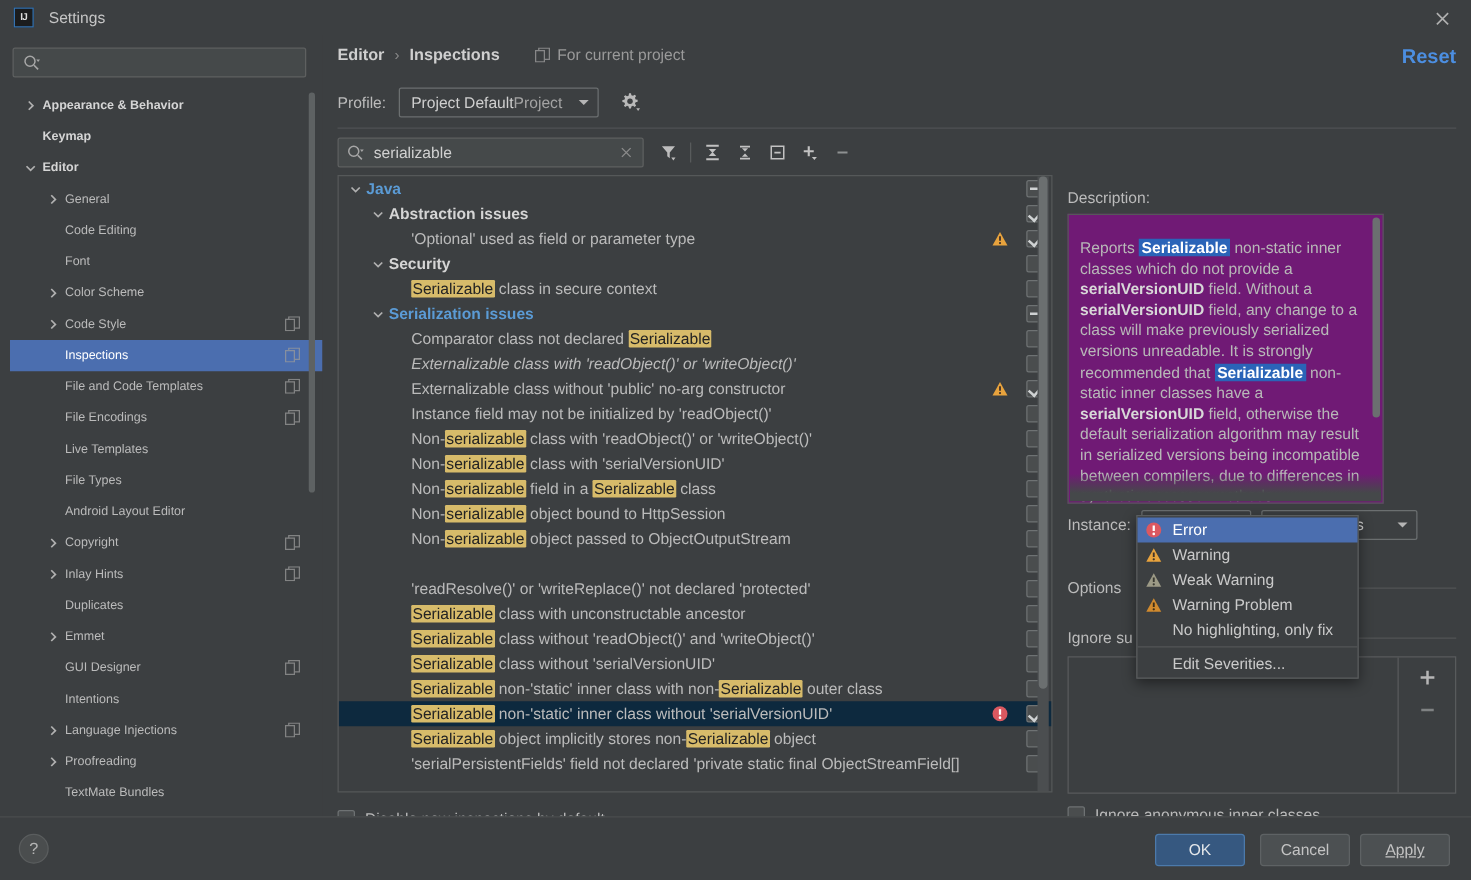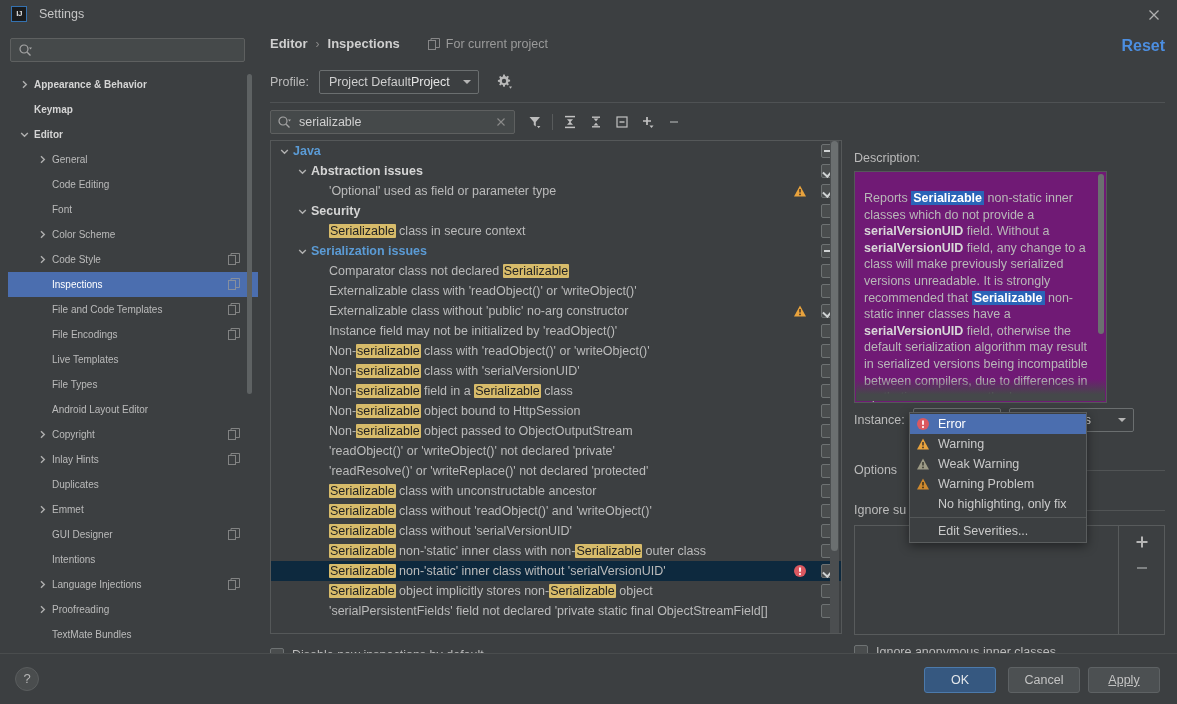--- a/index.html
+++ b/index.html
@@ -99,21 +99,21 @@
   .profile-row {
     position: absolute; left: 12px; top: 42px;
     display: flex; align-items: center;
   }
   .profile-label { color: #bbbbbb; font-size: 12.5px; margin-right: 10px; }
   .combo {
     height: 24px; background: #3c3f41; border: 1px solid #6b6f70; border-radius: 2px;
     display: flex; align-items: center; padding: 0 6px 0 9px; cursor: pointer;
   }
   .combo .v { color: #cfcfcf; font-size: 12.5px; }
-  .combo .sub { color: #e5e5e5; font-size: 12.5px; margin-left: 0; text-align: center; }
+  .combo .sub { color: #a3a3a3; font-size: 12.5px; margin-left: 0; text-align: center; }
   .combo .caret { margin-left: 12px; }
   #profile-combo { width: 160px; }
   .gear-btn {
     margin-left: 16px; width: 18px; height: 18px; cursor: pointer;
   }
 
   .hdr-divider {
     position: absolute; left: 12px; top: 74px; width: 895px; height: 1px;
     background: #4f5254;
   }
@@ -607,21 +607,21 @@
                 <path fill="none" stroke="#b0b0b0" stroke-width="1.4" d="M3.2 5 L6.5 8.3 L9.8 5"></path>
               </svg></span>
             <span class="tlabel grpblue"><span>Serialization issues</span></span>
             <span class="tcheck dash"></span>
           </div>
           <div class="trow" style="padding-left: 43px;">
             <span class="tw"></span>
             <span class="tlabel"><span>Comparator class not declared </span><span class="hl">Serializable</span></span>
             <span class="tcheck"></span>
           </div>
-          <div class="trow" style="padding-left: 43px;">
+          <div class="trow" style="padding-left: 43px; font-style: italic;">
             <span class="tw"></span>
             <span class="tlabel"><span>Externalizable class with 'readObject()' or 'writeObject()'</span></span>
             <span class="tcheck"></span>
           </div>
           <div class="trow" style="padding-left: 43px;">
             <span class="tw"></span>
             <span class="tlabel"><span>Externalizable class without 'public' no-arg constructor</span></span>
             <span class="tsev"><svg width="14" height="14" viewBox="0 0 14 14">
                 <path d="M7 1.6 L13 12.4 H1 Z" fill="#e8a33d"></path>
                 <path d="M7 5 V8.6" stroke="#40332a" stroke-width="1.5"></path>
@@ -654,21 +654,20 @@
             <span class="tlabel"><span>Non-</span><span class="hl">serializable</span><span> object bound to HttpSession</span></span>
             <span class="tcheck"></span>
           </div>
           <div class="trow" style="padding-left: 43px;">
             <span class="tw"></span>
             <span class="tlabel"><span>Non-</span><span class="hl">serializable</span><span> object passed to ObjectOutputStream</span></span>
             <span class="tcheck"></span>
           </div>
           <div class="trow" style="padding-left: 43px;">
             <span class="tw"></span>
-            <span class="tlabel"><span>'readObject()' or 'writeObject()' not declared 'private'</span></span>
             <span class="tcheck"></span>
           </div>
           <div class="trow" style="padding-left: 43px;">
             <span class="tw"></span>
             <span class="tlabel"><span>'readResolve()' or 'writeReplace()' not declared 'protected'</span></span>
             <span class="tcheck"></span>
           </div>
           <div class="trow" style="padding-left: 43px;">
             <span class="tw"></span>
             <span class="tlabel"><span class="hl">Serializable</span><span> class with unconstructable ancestor</span></span>

